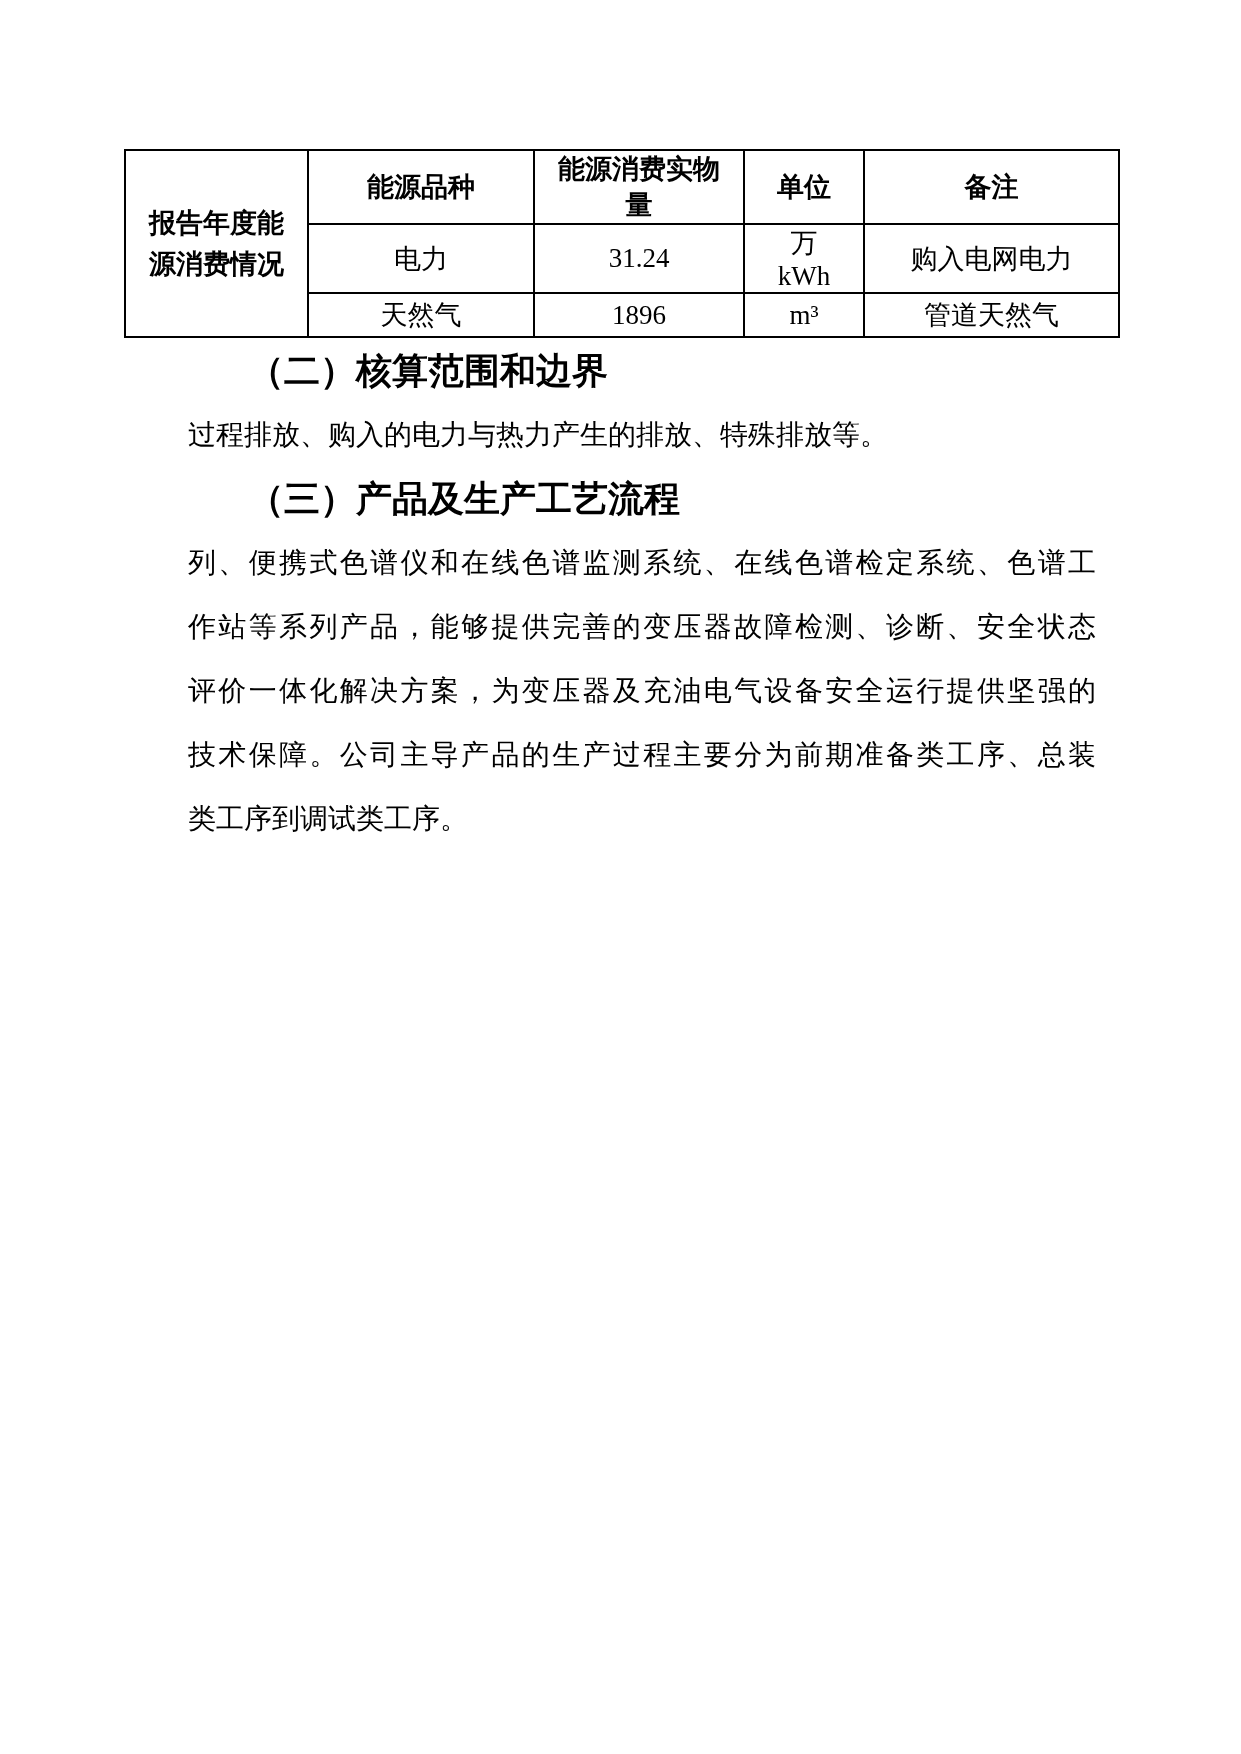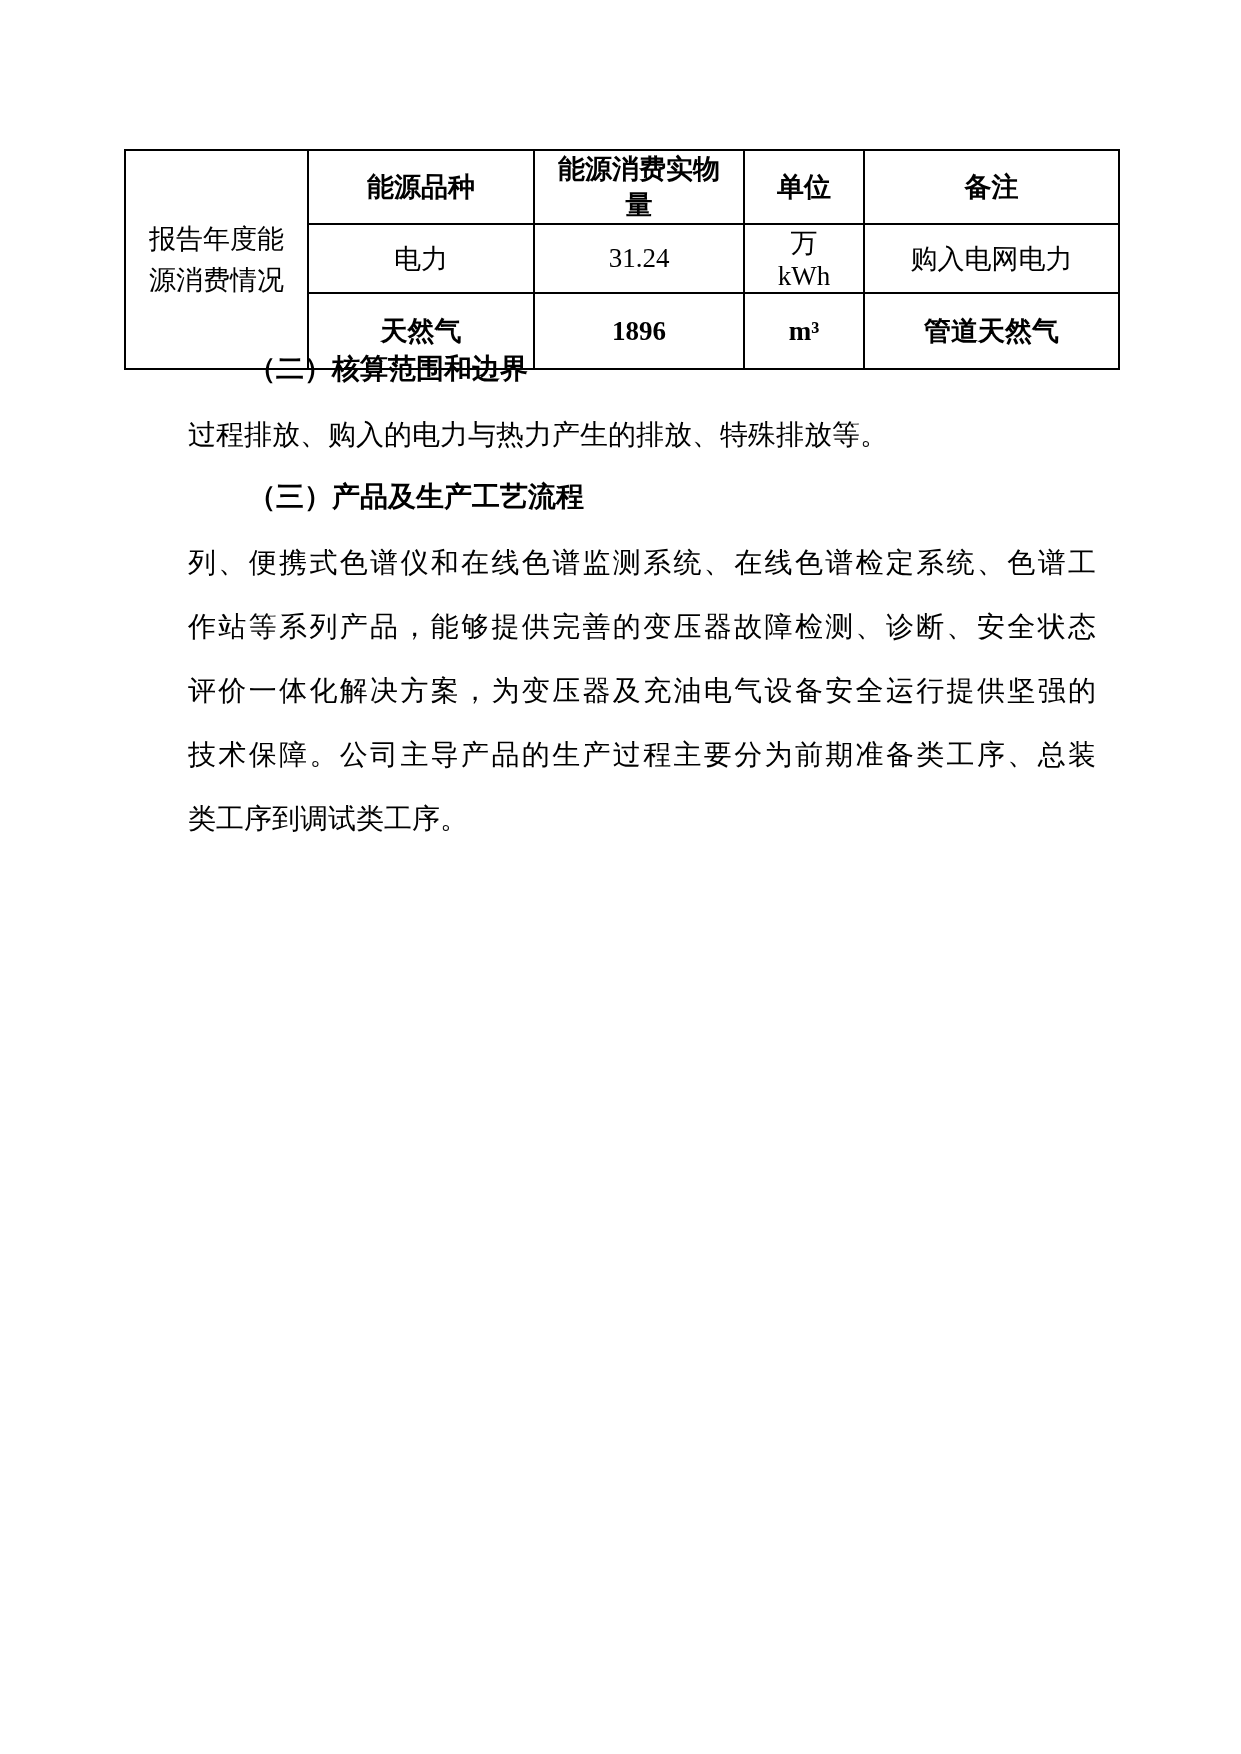--- a/index.html
+++ b/index.html
@@ -26,24 +26,24 @@
   .energy-table td {
     border: 2px solid #000000;
     text-align: center;
     vertical-align: middle;
     font-size: 27px;
     padding: 0 16px;
     overflow: hidden;
   }
   .row-header { height: 59px; }
   .row-1 { height: 68px; font-family: Liberation Serif, serif; }
-  .row-2 { height: 76px; font-weight: bold; }
+  .row-2 { height: 44px; }
   .th-cell { font-weight: bold; font-size: 28px; }
   .label-cell {
-    font-weight: normal;
+    font-weight: bold;
     font-size: 26px;
     line-height: 1.5;
     padding: 0 14px;
   }
 
   
   .content {
     position: absolute;
     left: 188px;
     top: 339px;
@@ -53,25 +53,25 @@
   .line {
     line-height: 64px;
     text-align: justify;
     text-align-last: justify;
   }
   .line.last { text-align-last: auto; }
   .line.indent { text-indent: 60px; }
   .heading {
     line-height: 64px;
     font-weight: bold;
-    font-size: 28px;
+    font-size: 36px;
     text-indent: 60px;
     text-align: left;
     text-align-last: auto;
-    font-family: Liberation Mono, monospace;
+    font-family: Liberation Serif, serif;
   }
 </style>
 </head>
 <body>
 
 <div class="page">
 
   <table class="energy-table">
     <colgroup>
       <col style="width:183px">

